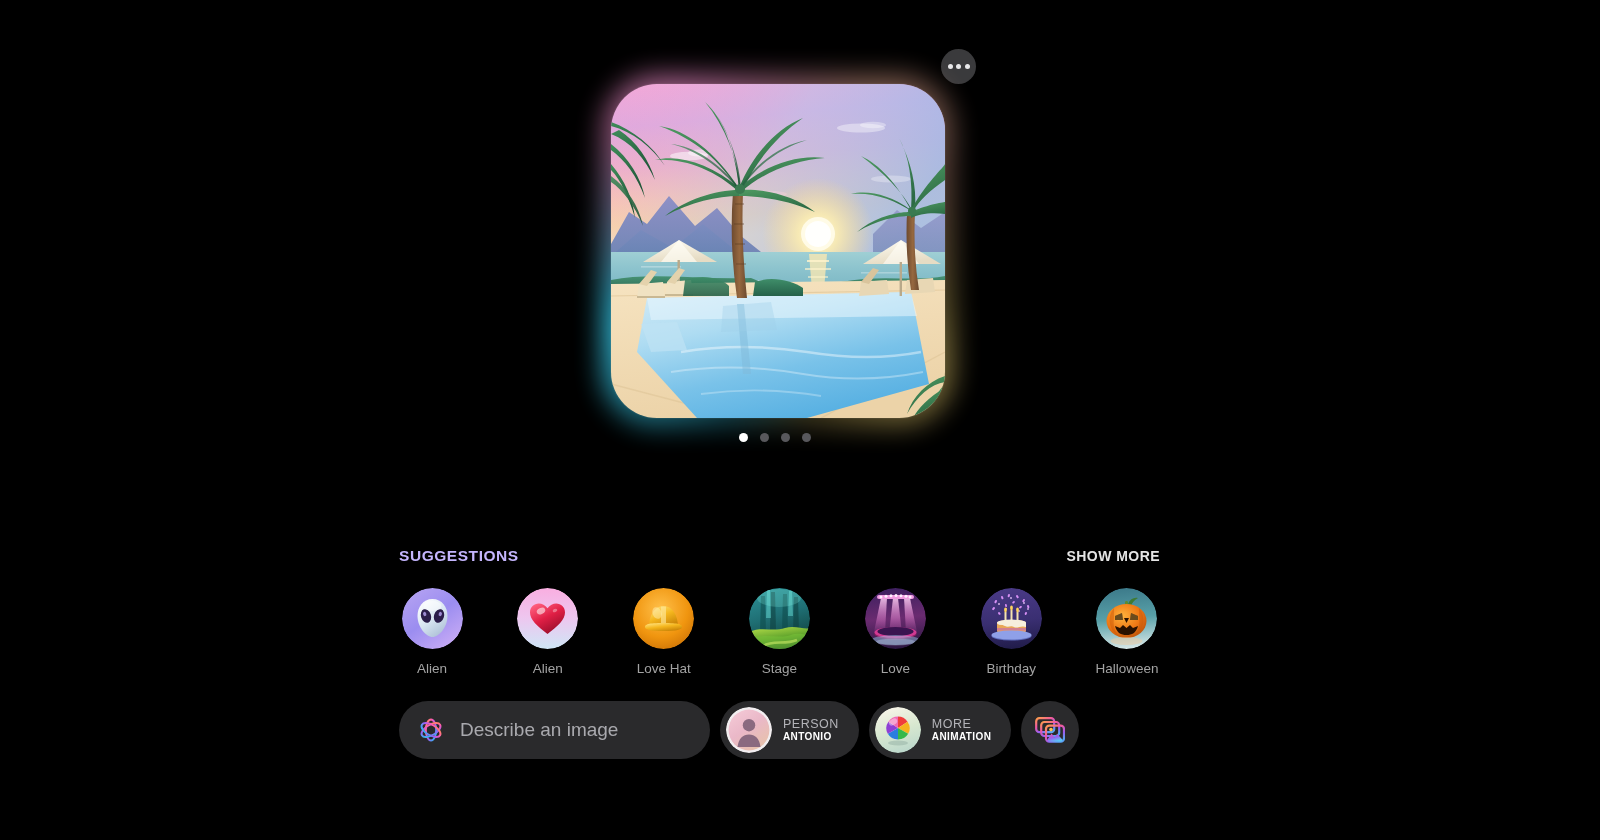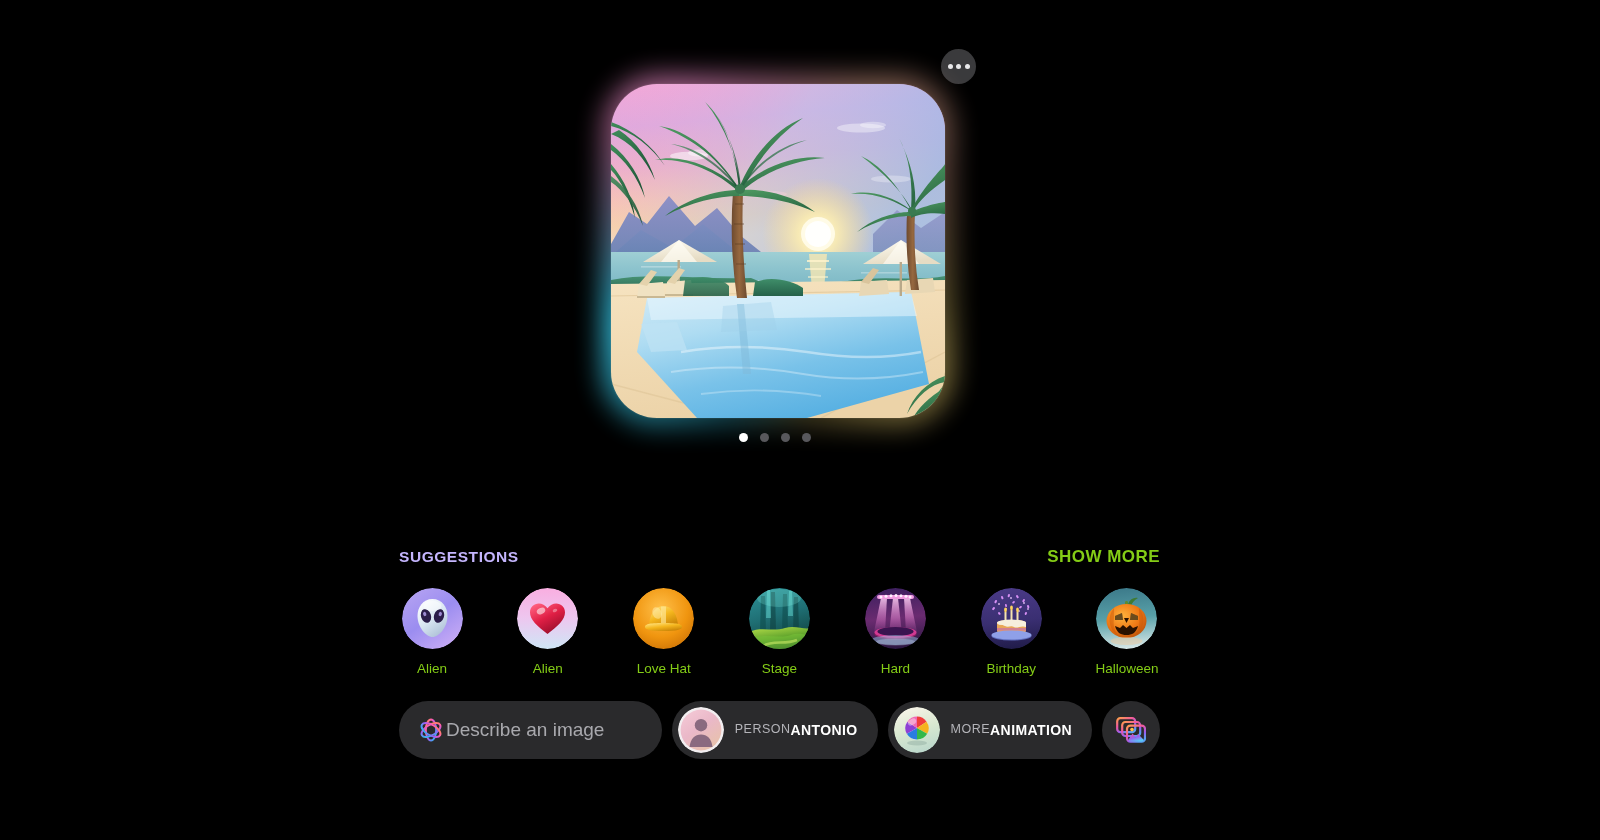--- a/index.html
+++ b/index.html
@@ -80,23 +80,23 @@
     left:399px; top:547px;
     width:761px;
     display:flex; justify-content:space-between; align-items:center;
   }
   .sugg-title {
     font-size:15.5px; font-weight:bold;
     letter-spacing:0.55px;
     color:#c4b5fd;
   }
   .show-more {
-    font-size:17px; font-weight:bold;
+    font-size:14px; font-weight:bold;
     letter-spacing:0.45px;
-    color:#84cc16;
+    color:#e5e5e5;
     cursor:pointer;
   }
 
   
   .sugg-row {
     position:absolute;
     left:399px; top:588px;
     width:761px;
     display:flex; justify-content:space-between;
   }
@@ -108,38 +108,38 @@
   .sugg-circle {
     width:61px; height:61px;
     border-radius:50%;
     position:relative;
     overflow:hidden;
     flex:none;
   }
   .sugg-label {
     margin-top:12px;
     font-size:13.5px;
-    color:#84cc16;
+    color:#a3a3a3;
     white-space:nowrap;
     text-align:center;
   }
 
   
   .bottom-bar {
     position:absolute;
     left:399px; top:701px;
     width:761px; height:58px;
     display:flex; align-items:center; gap:10px;
   }
   .describe-field {
     width:311px; height:58px;
     border-radius:29px;
     background:#2a2a2c;
     display:flex; align-items:center;
-    padding-left:17px; 
+    padding-left:17px; gap:14px;
     cursor:text;
   }
   .describe-text {
     font-size:19px;
     color:#a9a9ae;
   }
   .chip {
     height:58px;
     border-radius:29px;
     background:#2a2a2c;
@@ -148,28 +148,28 @@
     gap:11px;
     cursor:pointer;
   }
   .chip-avatar {
     width:46px; height:46px;
     border-radius:50%;
     flex:none;
     position:relative;
     overflow:hidden;
   }
-  .chip-txt { display:flex; flex-direction:row; line-height:1.18;justify-content:center; }
+  .chip-txt { display:flex; flex-direction:column; line-height:1.18;justify-content:center; }
   .chip-kind {
     font-size:12.5px;
     letter-spacing:0.5px;
     color:#b4b4b9;
   }
   .chip-val {
-    font-size:14px; font-weight:bold;
+    font-size:10px; font-weight:bold;
     letter-spacing:0.4px;
     color:#ffffff;
   }
   .photo-btn {
     width:58px; height:58px;
     border-radius:50%;
     background:#2a2a2c;
     display:flex; align-items:center; justify-content:center;
     cursor:pointer;
     flex:none;
@@ -528,21 +528,21 @@
               <circle cx="41" cy="8.2" r="1.5"></circle>
             <circle cx="45" cy="9" r="1.5"></circle>
           </g>
           <ellipse cx="30.5" cy="46" rx="21" ry="5.5" fill="#8e1c63"></ellipse>
           <ellipse cx="30.5" cy="44.5" rx="21" ry="5.5" fill="#d13a92"></ellipse>
           <ellipse cx="30.5" cy="43.5" rx="18" ry="4.5" fill="#3a1450"></ellipse>
           <ellipse cx="30.5" cy="52" rx="24" ry="5" fill="#9fd0f0" opacity="0.45"></ellipse>
           <ellipse cx="30.5" cy="54" rx="20" ry="3.5" fill="#cfe9ff" opacity="0.3"></ellipse>
         </svg>
       </div>
-      <div class="sugg-label">Hard</div>
+      <div class="sugg-label">Love</div>
     </div>
 
     <div class="sugg-item">
       <div class="sugg-circle">
         <svg viewBox="0 0 61 61" width="61" height="61">
           <defs>
             <linearGradient id="bdayBg" x1="0.4" y1="0" x2="0.5" y2="1">
               <stop offset="0%" stop-color="#4a3a86"></stop>
                 <stop offset="55%" stop-color="#3a2f72"></stop>
               <stop offset="100%" stop-color="#211c4a"></stop>

